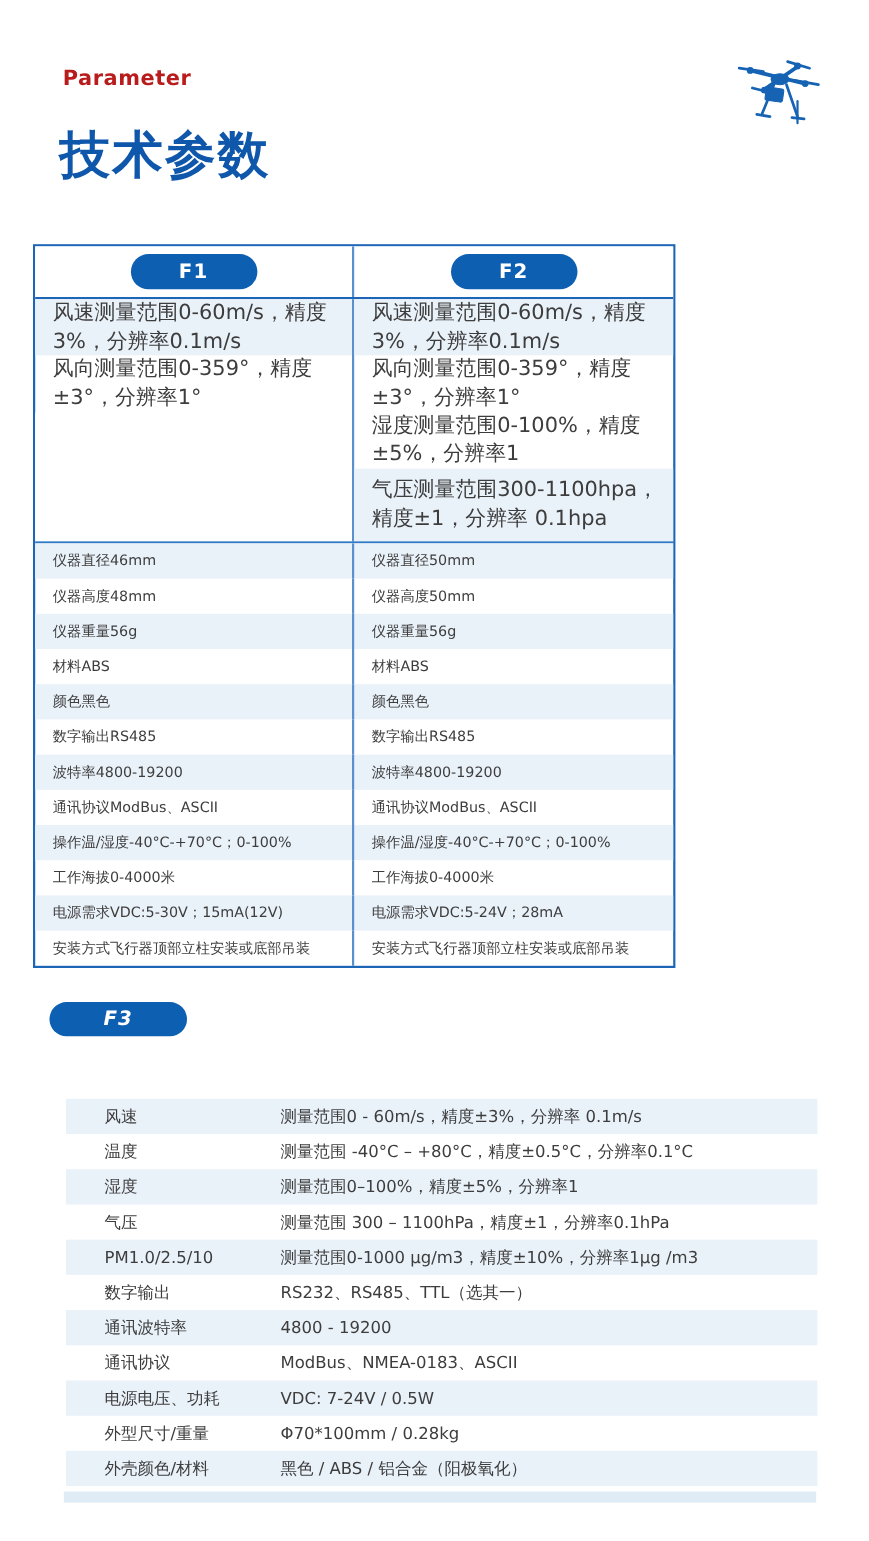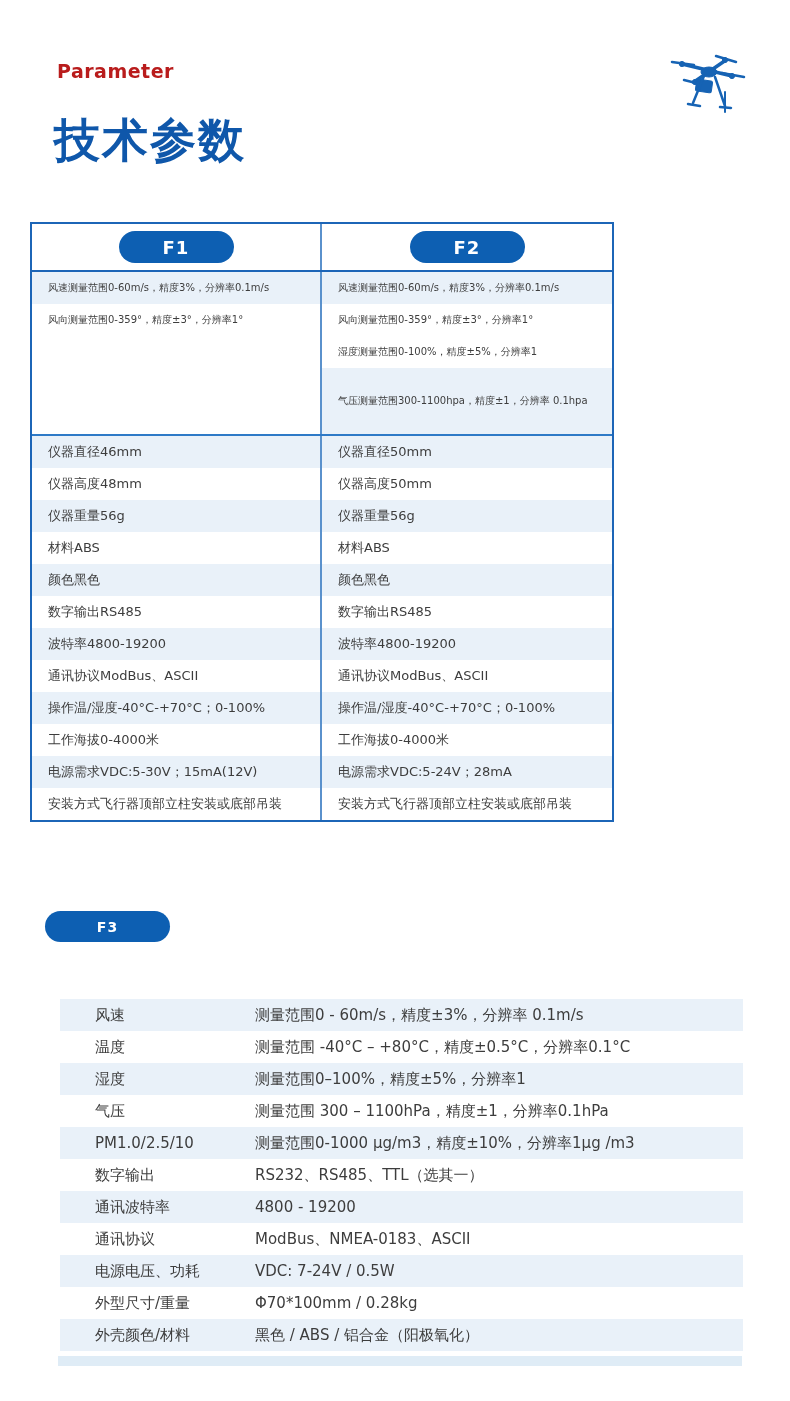--- a/index.html
+++ b/index.html
@@ -14,33 +14,33 @@
   
   .cmp-table { position:absolute; left:30px; top:222px; width:584px; border:2px solid #1c65b7; background:#ffffff; }
   .cmp-header { display:flex; height:48px; border-bottom:2px solid #1c65b7; background:#ffffff; }
   .cmp-header .hcell { width:50%; display:flex; align-items:center; justify-content:center; }
   .cmp-header .hcell:first-child { border-right:2px solid #5a91cc; }
   .pill { background:#0d5fb2; color:#ffffff; border-radius:16px; width:115px; height:32px; display:flex; align-items:center; justify-content:center; font-size:18px; font-weight:600; letter-spacing:1px; }
 
   .sensor-section { display:flex; border-bottom:2px solid #2e7ac7; }
   .sensor-col { width:50%; display:flex; flex-direction:column; }
   .sensor-col.left { border-right:2px solid #5a91cc; }
-  .srow { min-height:32px; display:flex; align-items:center; padding:0 10px 0 16px; font-size:10px; line-height:1.35; }
+  .srow { min-height:32px; display:flex; align-items:center; padding:0 10px 0 16px; font-size:19px; line-height:1.35; }
   .srow.tall { min-height:66px; align-items:center; }
   .srow.alt { background:#e9f1f9; }
   .sensor-filler { flex:1; background:#ffffff; }
 
   .spec-section { }
   .spec-row { display:flex; height:32px; }
   .spec-row:nth-child(odd) { background:#e9f1f9; }
   .spec-row .cell { width:50%; display:flex; align-items:center; padding-left:16px; font-size:13px; }
   .spec-row .cell:first-child { border-right:2px solid #5a91cc; }
 
   
-  .f3-pill { position:absolute; left:45px; top:911px; width:125px; height:31px; background:#0d5fb2; color:#fff; border-radius:16px; display:flex; align-items:center; justify-content:center; font-size:14px; font-weight:600; letter-spacing:1px; }
+  .f3-pill { position:absolute; left:45px; top:911px; width:125px; height:31px; background:#0d5fb2; color:#fff; border-radius:16px; display:flex; align-items:center; justify-content:center; font-size:18px; font-weight:600; letter-spacing:1px;font-style:italic; }
   .f3-table { position:absolute; left:60px; top:999px; width:683px; }
   .f3-row { display:flex; height:32px; align-items:center; }
   .f3-row:nth-child(odd) { background:#e9f1f9; }
   .f3-row .label { width:195px; padding-left:35px; font-size:15px; color:#3d3d3d; }
   .f3-row .value { flex:1; font-size:15px; color:#3d3d3d; }
 
   .bottom-strip { position:absolute; left:58px; top:1356px; width:684px; height:10px; background:#dfecf6; }
 </style>
 </head>
 <body>

